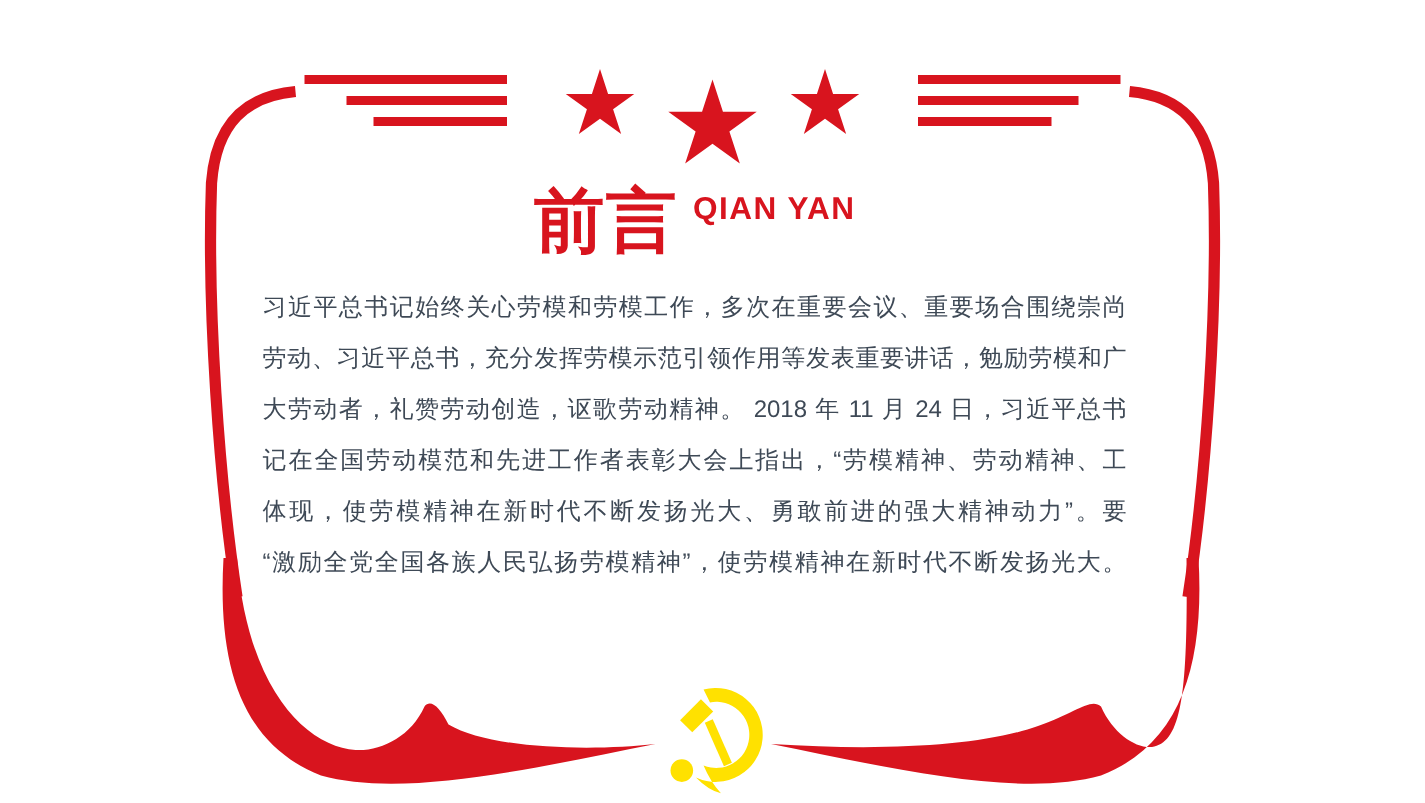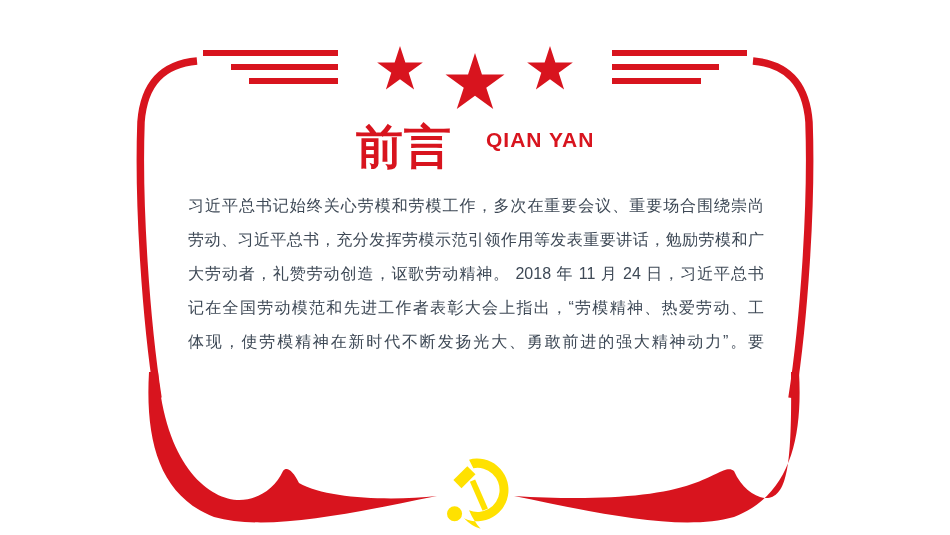--- a/index.html
+++ b/index.html
@@ -16,32 +16,32 @@
   }
   .slide{position:relative;width:950px;height:535px;background:var(--background);}
   svg.deco{position:absolute;left:0;top:0;width:950px;height:535px;}
   .red-fill{fill:var(--accent-red);}
   .red-stroke{stroke:var(--accent-red);fill:none;}
   .yellow-fill{fill:var(--emblem-yellow);}
   .yellow-stroke{stroke:var(--emblem-yellow);fill:none;}
 
   .title-row{
     position:absolute;left:356px;top:123px;
-    display:flex;align-items:flex-end;gap:34px;
+    display:flex;align-items:flex-end;gap:10px;
   }
   .title-row h1{
     margin:0;font-size:47px;line-height:1;font-weight:bold;
     color:var(--accent-red);letter-spacing:1px;white-space:nowrap;
   }
   .subtitle{
     font-size:21px;font-weight:bold;color:var(--accent-red);
     margin-bottom:18px;letter-spacing:1px;white-space:nowrap;
   }
 
-  .body-text{position:absolute;left:188px;top:189px;width:576px;}
+  .body-text{position:absolute;left:175px;top:189px;width:576px;}
   .body-line{
     height:34px;line-height:34px;overflow:hidden;
     font-size:16px;color:var(--body-text);
     text-align:justify;text-align-last:justify;
   }
 </style>
 </head>
 <body>
 
 <div class="slide">
@@ -99,17 +99,18 @@
 
   <div class="title-row">
     <h1>前言</h1>
     <span class="subtitle">QIAN YAN</span>
   </div>
 
   <div class="body-text">
     <div class="body-line">习近平总书记始终关心劳模和劳模工作，多次在重要会议、重要场合围绕崇尚</div>
     <div class="body-line">劳动、习近平总书，充分发挥劳模示范引领作用等发表重要讲话，勉励劳模和广</div>
     <div class="body-line">大劳动者，礼赞劳动创造，讴歌劳动精神。 2018 年 11 月 24 日，习近平总书</div>
-    <div class="body-line">记在全国劳动模范和先进工作者表彰大会上指出，“劳模精神、热爱劳动、工</div>
+    <div class="body-line">记在全国劳动模范和先进工作者表彰大会上指出，“劳模精神、劳动精神、工</div>
     <div class="body-line">体现，使劳模精神在新时代不断发扬光大、勇敢前进的强大精神动力”。要</div>
+    <div class="body-line">“激励全党全国各族人民弘扬劳模精神”，使劳模精神在新时代不断发扬光大。</div>
   </div>
 
 </div>
 
 </body></html>

